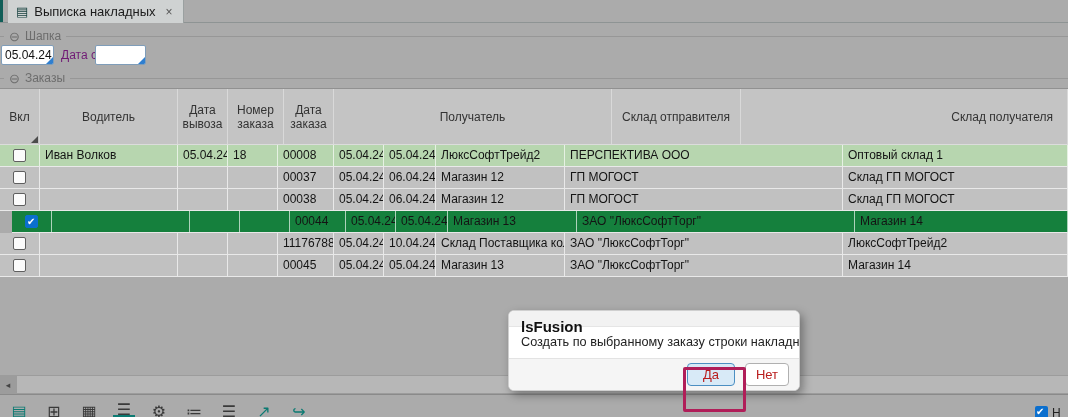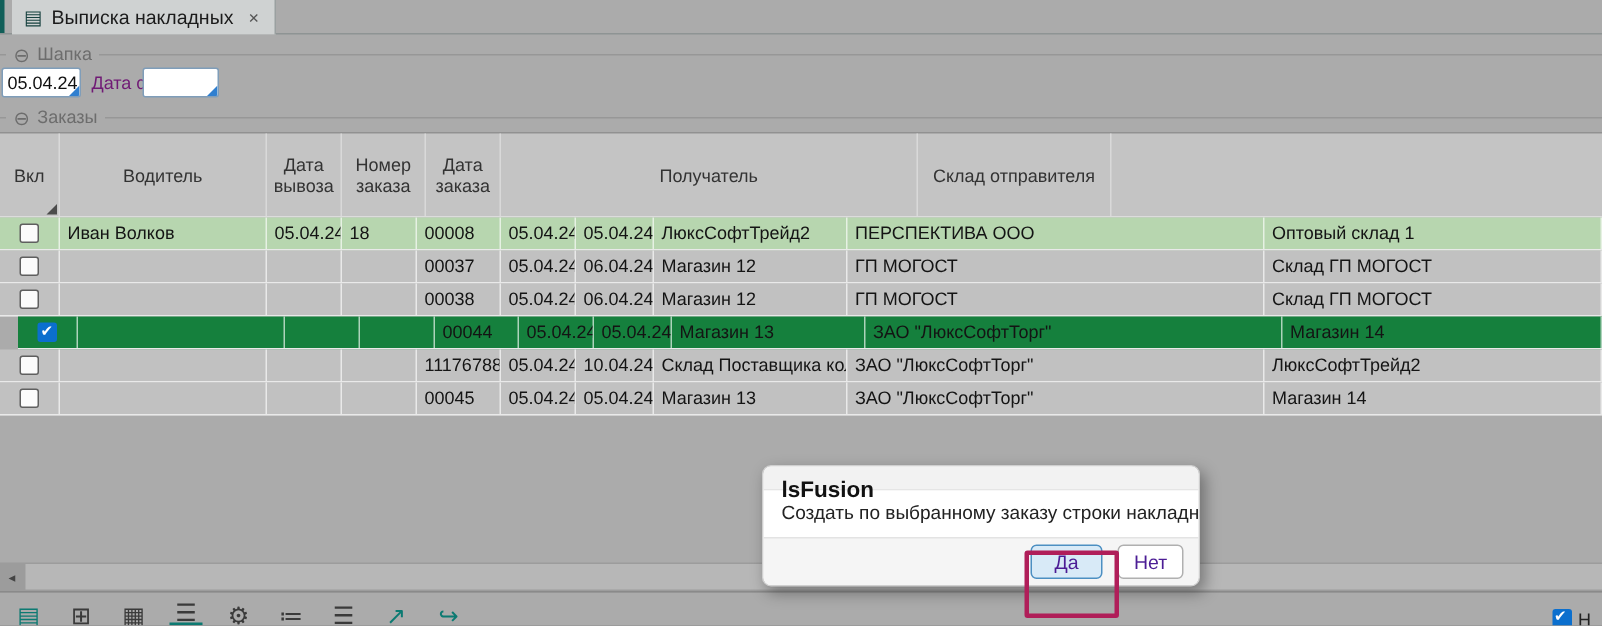--- a/index.html
+++ b/index.html
@@ -76,21 +76,21 @@
 
   
   .dialog { position:absolute; left:508px; top:310px; width:292px; background:#fff; border:1px solid #cfcfcf;
             border-radius:6px; box-shadow:3px 4px 10px rgba(0,0,0,0.35); overflow:hidden; z-index:5; }
   .dialog-title { height:16px; background:#f2f2f2; border-bottom:1px solid #e5e5e5; font-size:15px;
                   font-weight:bold; color:#111; padding:7px 12px 0; }
   .dialog-message { padding:8px 12px 9px; font-size:12.7px; color:#222; background:#fff; white-space:nowrap; }
   .dialog-buttons { height:32px; background:#f5f5f5; border-top:1px solid #e3e3e3; display:flex;
                     align-items:center; justify-content:flex-end; gap:10px; padding-right:10px; }
   .btn { height:23px; display:flex; align-items:center; justify-content:center; font-size:13px;
-         color:#4c1d95; border-radius:4px; }
+         color:#b91c1c; border-radius:4px; }
   .btn-yes { width:48px; background:#d8eaf7; border:1px solid #4c8fc2; }
   .btn-no { width:44px; background:#fff; border:1px solid #b0b0b0; }
 
   
   .annotation { position:absolute; left:683px; top:367px; width:63px; height:45px;
                 border:3px solid #b01e59; border-radius:2px; z-index:10; }
 </style>
 </head>
 <body>
 
@@ -133,20 +133,21 @@
       <div class="th w0">
         <span>Вкл</span>
         <span class="sort-tri"></span>
       </div>
       <div class="th w1">Водитель</div>
       <div class="th w2">Дата вывоза</div>
       <div class="th w4">Номер заказа</div>
       <div class="th w5">Дата заказа</div>
       <div class="th w8">Получатель</div>
       <div class="th w7">Склад отправителя</div>
+      <div class="th w9 h-right">Склад получателя</div>
     </div>
     <div id="table-body">
         <div class="tr green">
       <div class="td w0 cbcell">
         <span class="cb"></span>
       </div>
       <div class="td w1 cell">Иван Волков</div>
       <div class="td w2 cell">05.04.24</div>
       <div class="td w3 cell">18</div>
       <div class="td w4 cell">00008</div>

